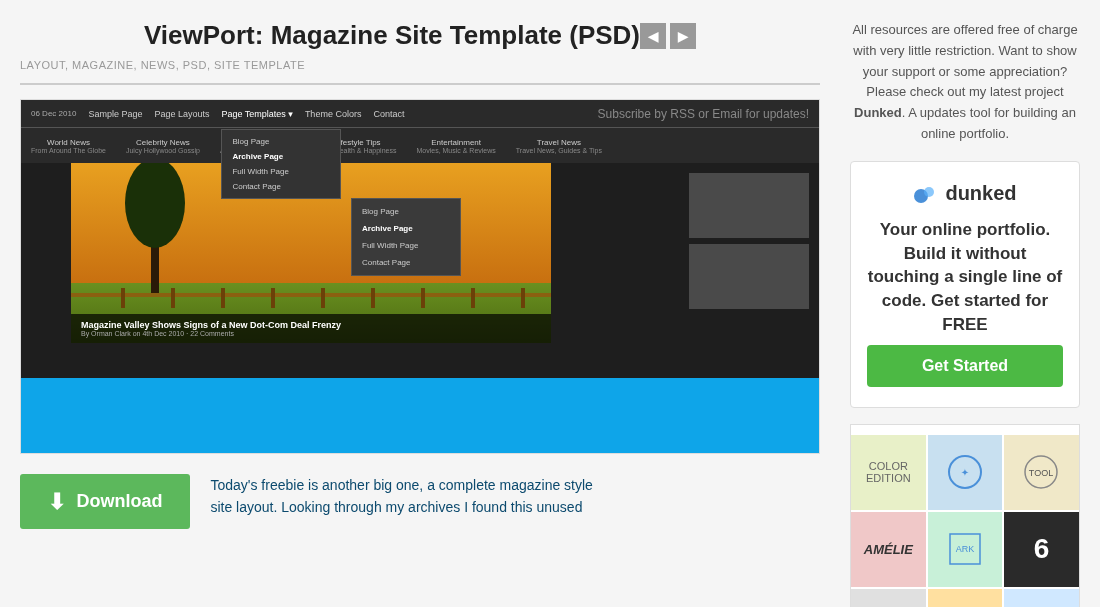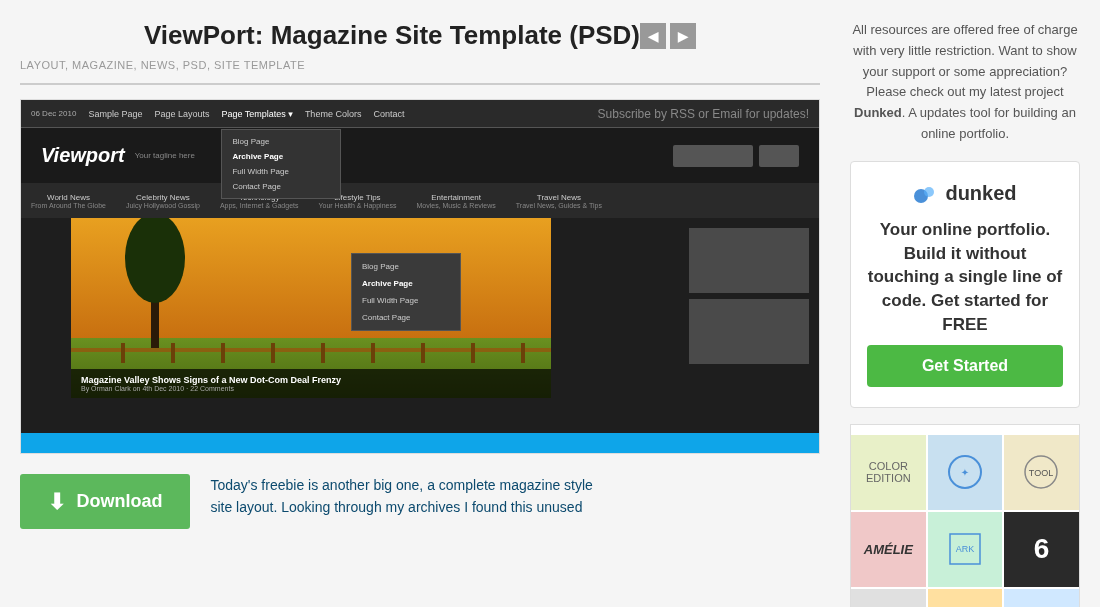--- a/index.html
+++ b/index.html
@@ -362,28 +362,20 @@
               <div class="mock-dropdown-item highlighted">Archive Page</div>
               <div class="mock-dropdown-item">Full Width Page</div>
               <div class="mock-dropdown-item">Contact Page</div>
             </div>
           </span>
           <span class="mock-nav-item">Theme Colors</span>
           <span class="mock-nav-item">Contact</span>
           <span style="margin-left:auto;font-size:12px;color:#888;">Subscribe by RSS or Email for updates!</span>
         </div>
 
-        <div class="mock-logo-area">
-          <span class="mock-logo">Viewport</span>
-          <span class="mock-logo-tagline">Your tagline here</span>
-          <div style="margin-left:auto;display:flex;gap:6px;">
-            <div style="width:80px;height:22px;background:#555;border-radius:2px;"></div>
-            <div style="width:40px;height:22px;background:#555;border-radius:2px;"></div>
-          </div>
-        </div>
 
         <div class="mock-cat-nav">
           <div class="mock-cat-item">World News<span>From Around The Globe</span></div>
           <div class="mock-cat-item">Celebrity News<span>Juicy Hollywood Gossip</span></div>
           <div class="mock-cat-item">Technology<span>Apps, Internet &amp; Gadgets</span></div>
           <div class="mock-cat-item">Lifestyle Tips<span>Your Health &amp; Happiness</span></div>
           <div class="mock-cat-item">Entertainment<span>Movies, Music &amp; Reviews</span></div>
           <div class="mock-cat-item">Travel News<span>Travel News, Guides &amp; Tips</span></div>
         </div>
 

